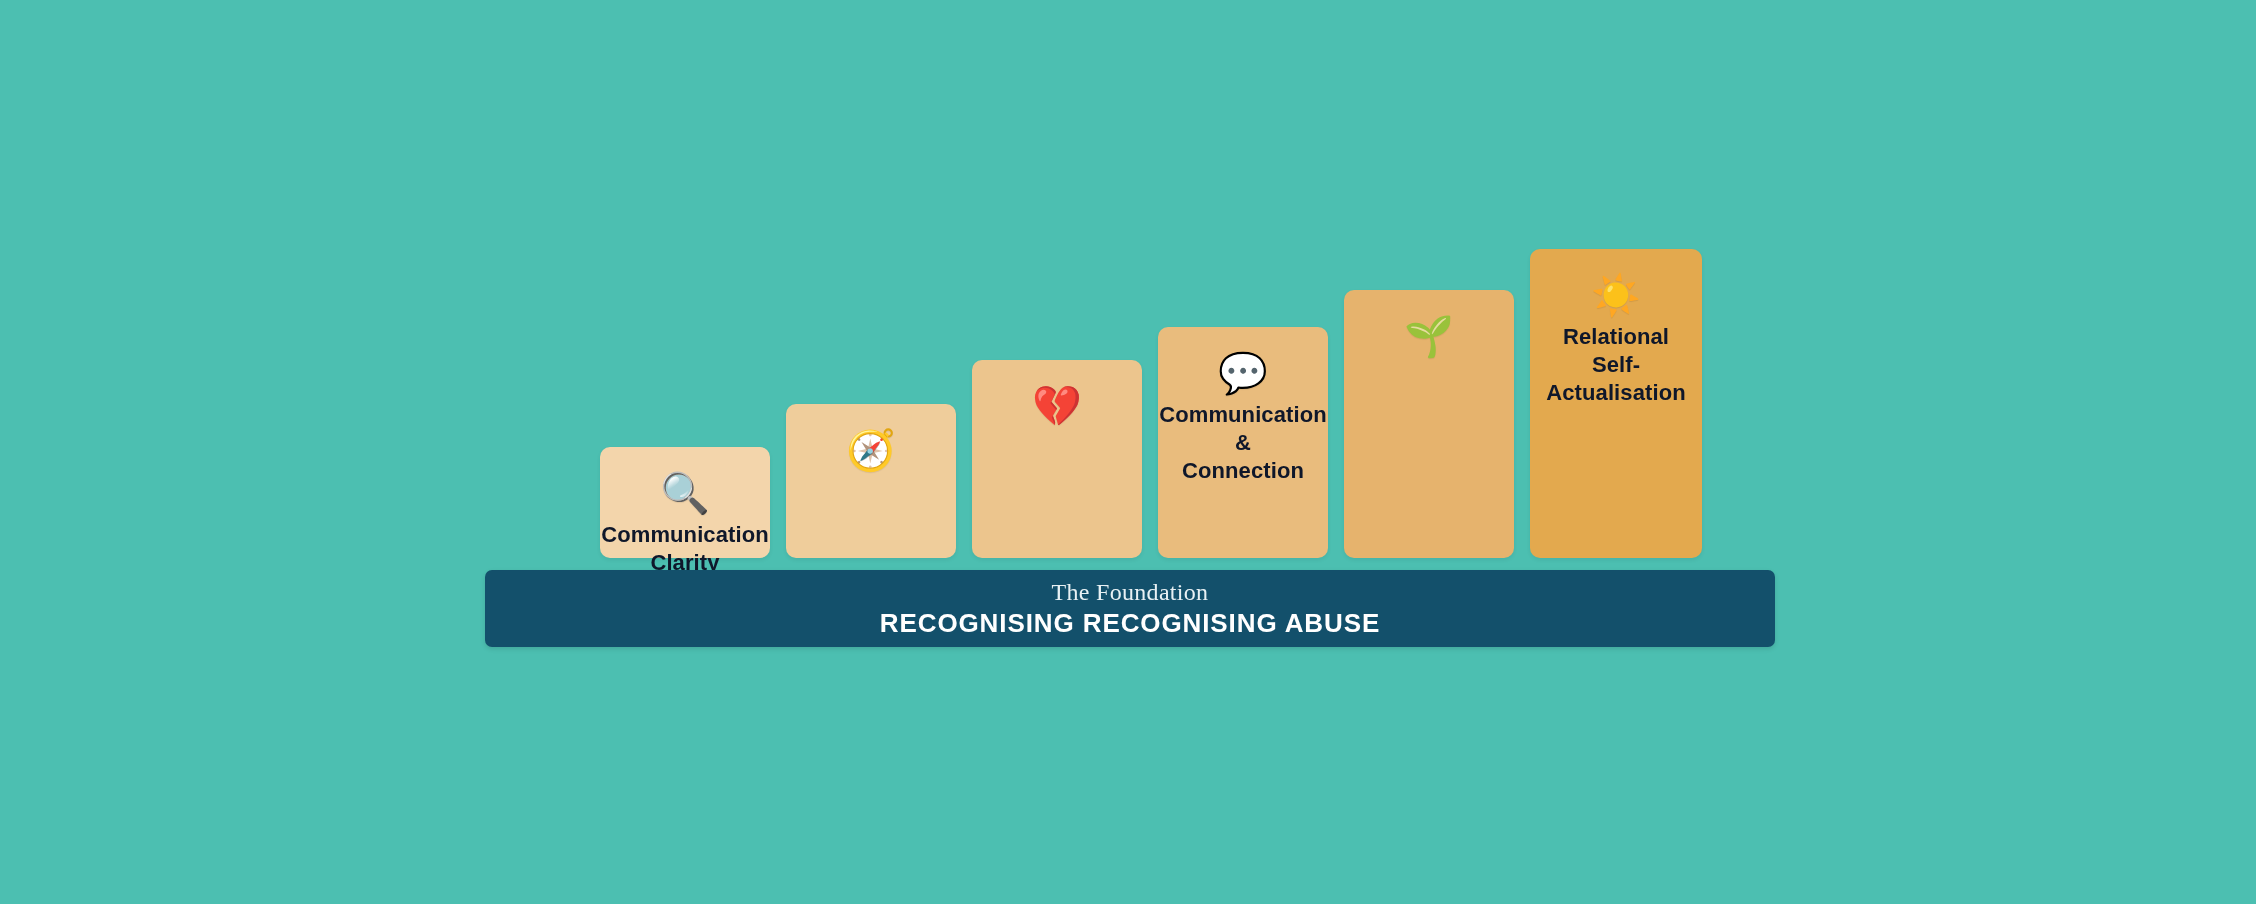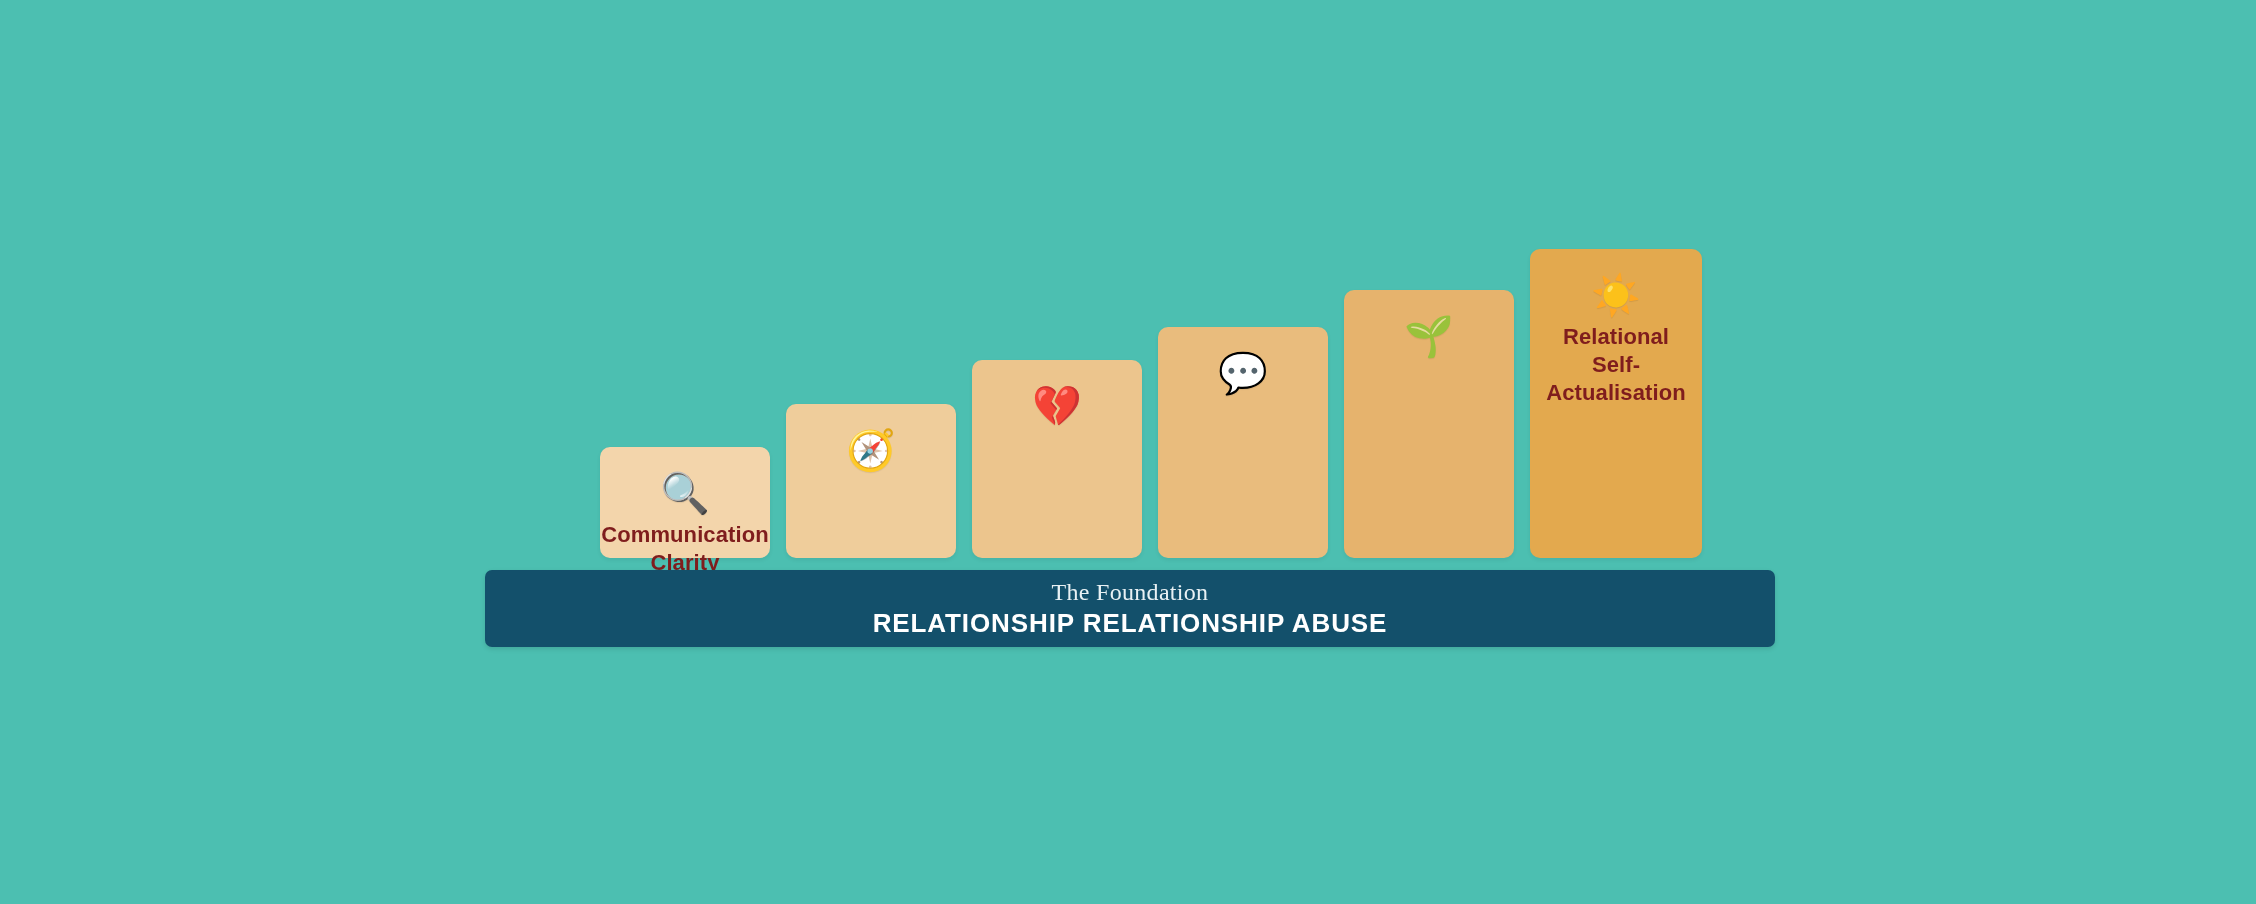--- a/index.html
+++ b/index.html
@@ -33,21 +33,21 @@
   }
   .step-icon{
     font-size:40px;
     line-height:1;
     margin-top:26px;
     margin-bottom:8px;
     user-select:none;
     text-shadow:0 1px 1px rgba(0,0,0,0.08);
   }
   .step-label{
-    color:#7f1d1d;
+    color:#0f172a;
     font-weight:700;
     font-size:22px;
     line-height:1.28;
     letter-spacing:0.1px;
     padding:0 2px;
     white-space:pre-line;
   }
 
   
   #foundation{
@@ -94,30 +94,32 @@
 Clarity</div>
         </div>
         <div class="step-card" style="left: 786px; top: 404px; width: 170px; height: 154px; background: rgb(239, 205, 155);">
           <div class="step-icon">🧭</div>
         </div>
         <div class="step-card" style="left: 972px; top: 360px; width: 170px; height: 198px; background: rgb(236, 197, 141);">
           <div class="step-icon">💔</div>
         </div>
         <div class="step-card" style="left: 1158px; top: 327px; width: 170px; height: 231px; background: rgb(233, 188, 125);">
           <div class="step-icon">💬</div>
+          <div class="step-label">Communication &amp;
+Connection</div>
         </div>
         <div class="step-card" style="left: 1344px; top: 290px; width: 170px; height: 268px; background: rgb(230, 179, 109);">
           <div class="step-icon">🌱</div>
         </div>
         <div class="step-card" style="left: 1530px; top: 249px; width: 172px; height: 309px; background: rgb(227, 169, 78);">
           <div class="step-icon">☀️</div>
           <div class="step-label">Relational
 Self-Actualisation</div>
         </div>
       </div>
 
     <div id="foundation" style="background: rgb(19, 80, 107);">
       <div id="foundation-eyebrow">The Foundation</div>
-      <div id="foundation-title">RELATIONSHIP RELATIONSHIP ABUSE</div>
+      <div id="foundation-title">RECOGNISING RECOGNISING ABUSE</div>
     </div>
 
   </div>
 </div>
 
 </body></html>

